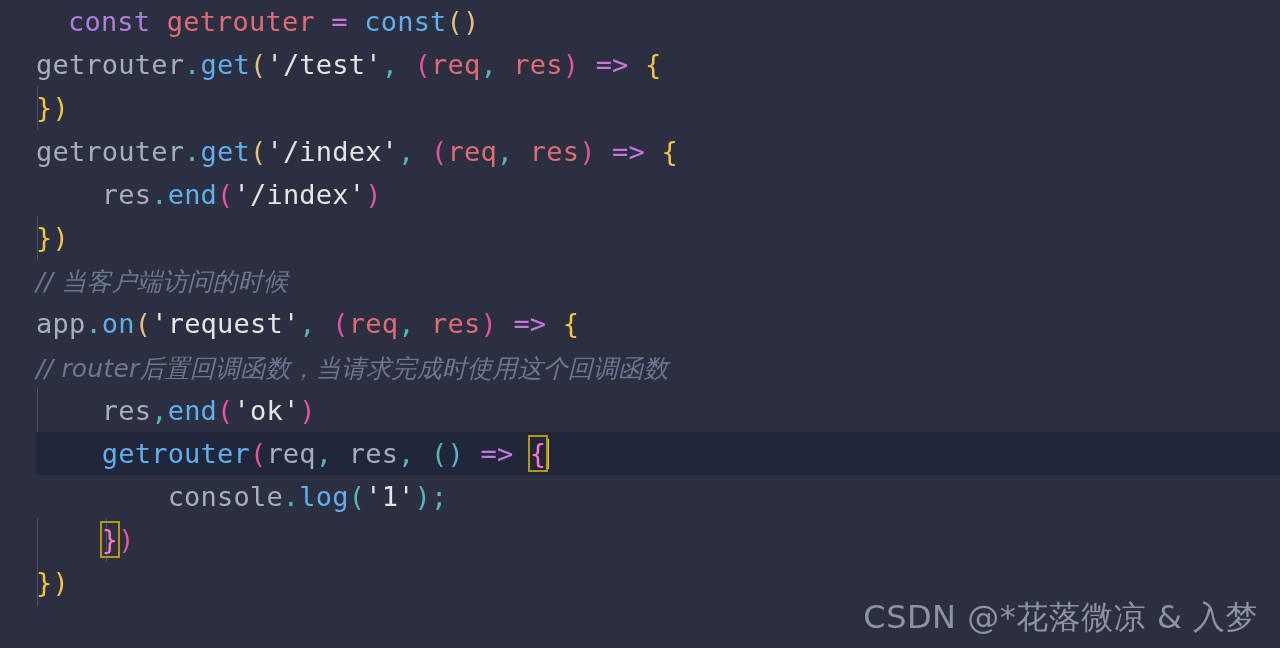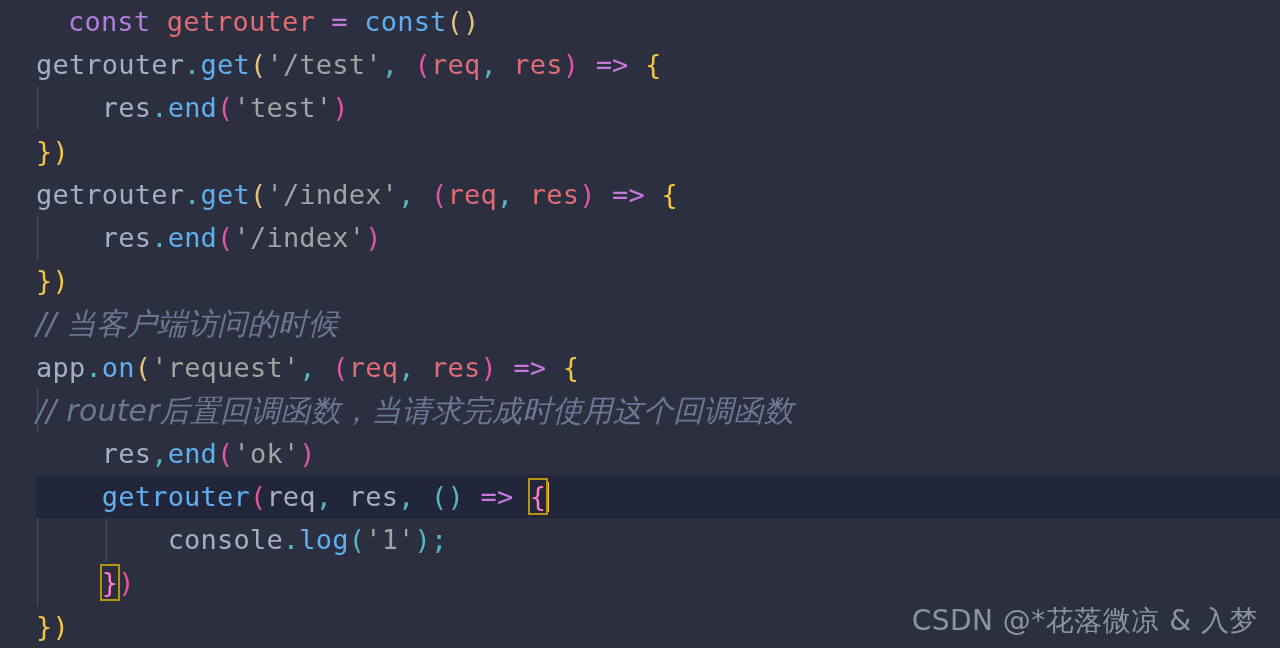--- a/index.html
+++ b/index.html
@@ -68,32 +68,32 @@
     background: #4b5263;
     z-index: 1;
   }
 
   
   .kw     { color: #b07fdd; margin-left: 32px; }          
   .var    { color: #e06c75; }          
   .plain  { color: #a7aec2; }          
   .fn     { color: #61afef; }          
   .dot    { color: #56b6c2; }          
-  .str    { color: #a3a3a3; }          
+  .str    { color: #e5e5e5; }          
   .op     { color: #c678dd; }          
   .p-y    { color: #e5c07b; }          
   .p-y2   { color: #f5c542; }          
   .p-m    { color: #e255a1; }          
   .p-c    { color: #56b6c2; }          
   .p-pk   { color: #ff79c6; }          
   .comment{
     color: #6b7894;
     font-style: italic;
     font-family: "DejaVu Sans", "Liberation Sans", sans-serif;
-    font-size: 30px;
+    font-size: 25px;
   }
 
   
   .bmatch {
     outline: 2px solid #b8950f;
     outline-offset: 0px;
     padding: 1px 0;
   }
 
   
@@ -105,21 +105,21 @@
     vertical-align: -6px;
     margin-left: 1px;
   }
 
   
   .watermark {
     position: absolute;
     right: 22px;
     bottom: 8px;
     color: #8d93a3;
-    font-size: 28px;
+    font-size: 32px;
     font-family: "DejaVu Sans", "Liberation Sans", sans-serif;
     letter-spacing: 0.5px;
     z-index: 5;
     white-space: nowrap;
   }
 </style>
 </head>
 <body>
 
 <div id="editor">
@@ -129,21 +129,20 @@
     <div class="guide" style="left:37px; top:86px; height:44px;"></div>
     <div class="guide" style="left:37px; top:216px; height:44px;"></div>
     <div class="guide" style="left:37px; top:388px; height:44px;"></div>
     <div class="guide" style="left:37px; top:518px; height:88px;"></div>
     <div class="guide" style="left:106px; top:518px; height:44px;"></div>
 
     <div class="line"><span class="txt"><span class="kw">const</span><span class="plain"> </span><span class="var">getrouter</span><span class="plain"> </span><span class="op">=</span><span class="plain"> </span><span class="fn">const</span><span class="p-y">(</span><span class="p-y">)</span></span></div>
 
     <div class="line"><span class="txt"><span class="plain">getrouter</span><span class="dot">.</span><span class="fn">get</span><span class="p-y">(</span><span class="str">'/test'</span><span class="dot">,</span><span class="plain"> </span><span class="p-m">(</span><span class="var">req</span><span class="dot">,</span><span class="plain"> </span><span class="var">res</span><span class="p-m">)</span><span class="plain"> </span><span class="op">=&gt;</span><span class="plain"> </span><span class="p-y2">{</span></span></div>
 
-    <div class="line"><span class="txt"><span class="plain">    </span><span class="plain">res</span><span class="dot">.</span><span class="fn">end</span><span class="p-m">(</span><span class="str">'test'</span><span class="p-m">)</span></span></div>
 
     <div class="line"><span class="txt"><span class="p-y2">}</span><span class="p-y2">)</span></span></div>
 
     <div class="line"><span class="txt"><span class="plain">getrouter</span><span class="dot">.</span><span class="fn">get</span><span class="p-y">(</span><span class="str">'/index'</span><span class="dot">,</span><span class="plain"> </span><span class="p-m">(</span><span class="var">req</span><span class="dot">,</span><span class="plain"> </span><span class="var">res</span><span class="p-m">)</span><span class="plain"> </span><span class="op">=&gt;</span><span class="plain"> </span><span class="p-y2">{</span></span></div>
 
     <div class="line"><span class="txt"><span class="plain">    </span><span class="plain">res</span><span class="dot">.</span><span class="fn">end</span><span class="p-m">(</span><span class="str">'/index'</span><span class="p-m">)</span></span></div>
 
     <div class="line"><span class="txt"><span class="p-y2">}</span><span class="p-y2">)</span></span></div>
 
     <div class="line"><span class="txt"><span class="comment">// 当客户端访问的时候</span></span></div>

